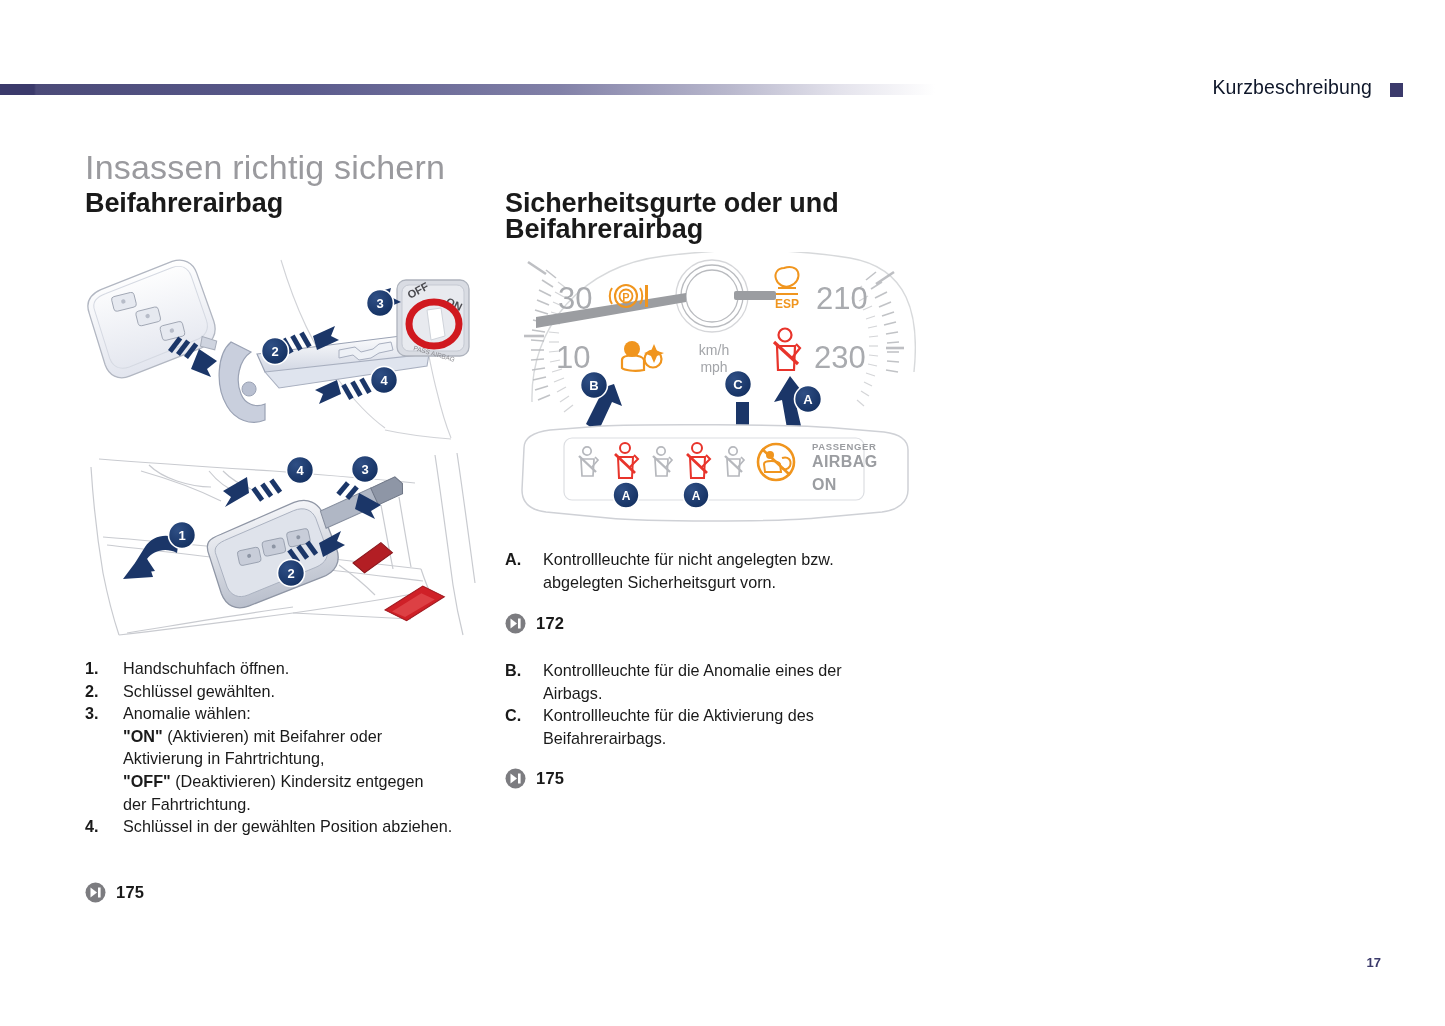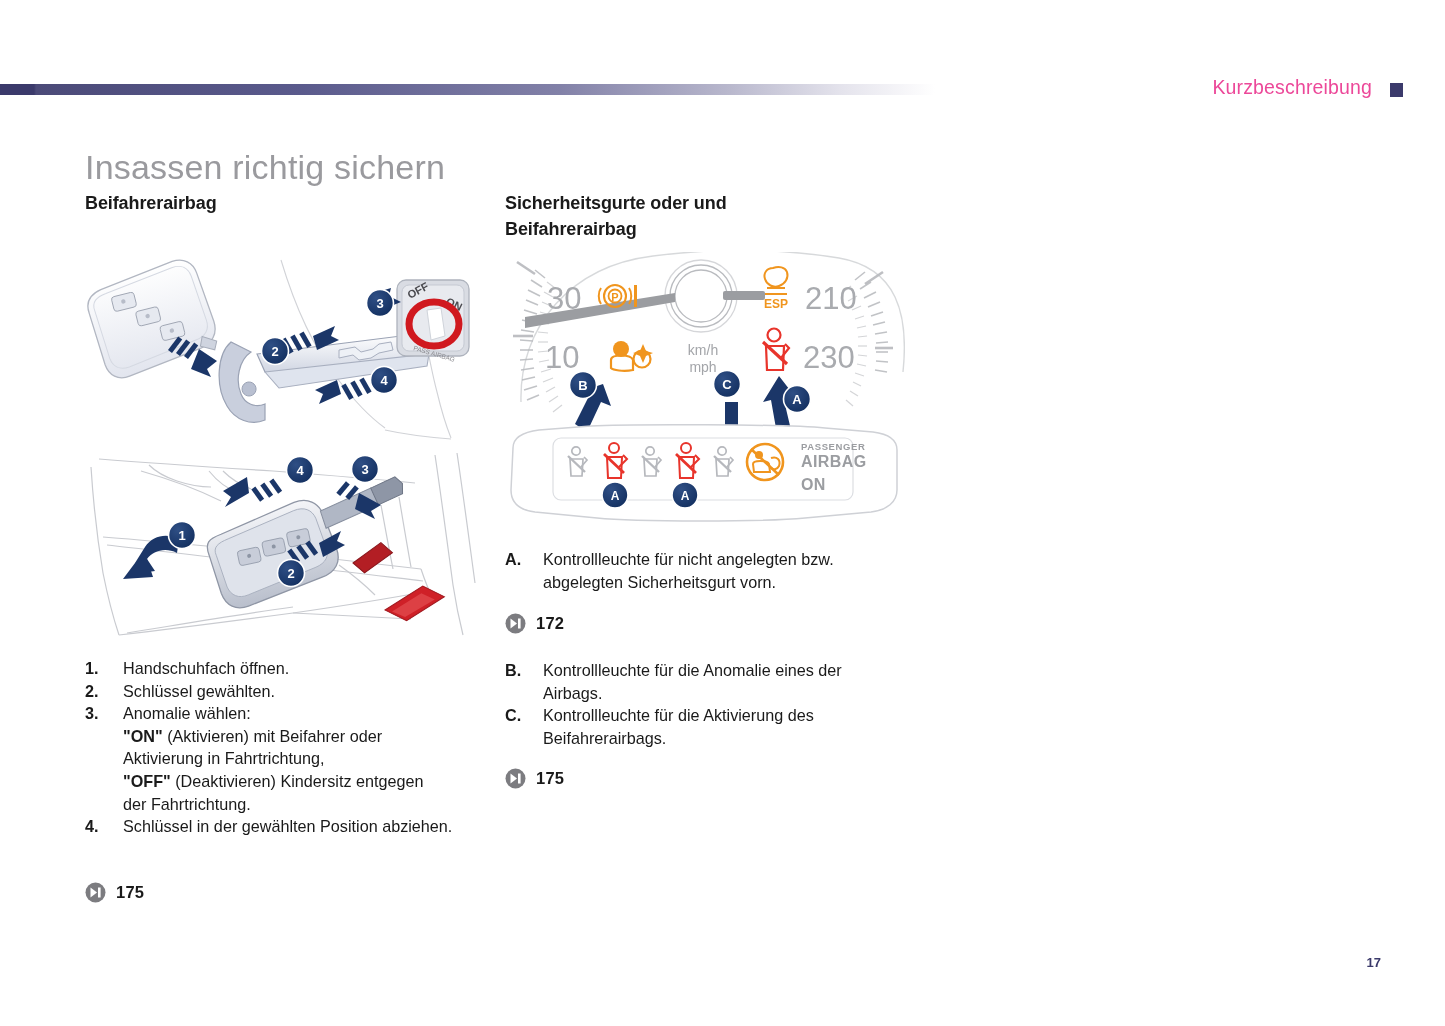--- a/index.html
+++ b/index.html
@@ -17,41 +17,41 @@
   .header-bar {
     position:absolute; left:0; top:84px; width:935px; height:11px;
     background:linear-gradient(to right,
        #3b3a6b 0px, #3b3a6b 34px,
        #4b4a78 36px, #5a5a8c 300px,
        #8281a8 560px, #b9b8cd 730px,
        #e4e3ec 840px, #ffffff 935px);
   }
   .header-title {
     position:absolute; right:73px; top:76px;
-    font-size:19.5px; color:#ec4899; letter-spacing:.15px;
+    font-size:19.5px; color:#0f172a; letter-spacing:.15px;
     white-space:nowrap;
   }
   .header-square {
     position:absolute; right:42px; top:83px;
     width:13px; height:14px; background:#3b3a6b;
   }
 
   
   .page-title {
     position:absolute; left:85px; top:148px;
     font-size:34px; font-weight:400; color:#9a9a9e;
     letter-spacing:.2px; white-space:nowrap;
   }
 
   
   .col-left  { position:absolute; left:85px;  top:190px; width:400px; }
   .col-right { position:absolute; left:505px; top:190px; width:400px; }
 
   .sub-head {
-    font-size:18px; font-weight:bold; color:#1a1a1a;
+    font-size:27px; font-weight:bold; color:#1a1a1a;
     line-height:26px; letter-spacing:-.1px;
   }
   .num-row {
     display:flex; font-size:16.2px; line-height:22.6px; color:#1a1a1a;
   }
   .num-row .marker {
     width:38px; flex:0 0 38px; font-weight:bold;
   }
   .num-row .body { flex:1; }
   .num-row .body b { font-weight:bold; }
@@ -363,21 +363,21 @@
   <span class="ref-num">175</span>
 </div>
 
 <div class="col-right">
   <div class="sub-head">
     <span>Sicherheitsgurte oder und</span><br>
     <span>Beifahrerairbag</span>
   </div>
 </div>
 
-<div class="illus" style="left:505px; top:252px; width:400px; height:282px;">
+<div class="illus" style="left:516px; top:252px; width:400px; height:282px;">
 <svg width="400" height="282" viewBox="0 0 400 282">
   <defs>
     <radialGradient id="calloutG3" cx="0.35" cy="0.3" r="0.85">
       <stop offset="0" stop-color="#2f4f85"></stop>
           <stop offset="1" stop-color="#102c5c"></stop>
     </radialGradient>
   </defs>
 
   <g stroke="#b7b9bd" fill="none">
 

